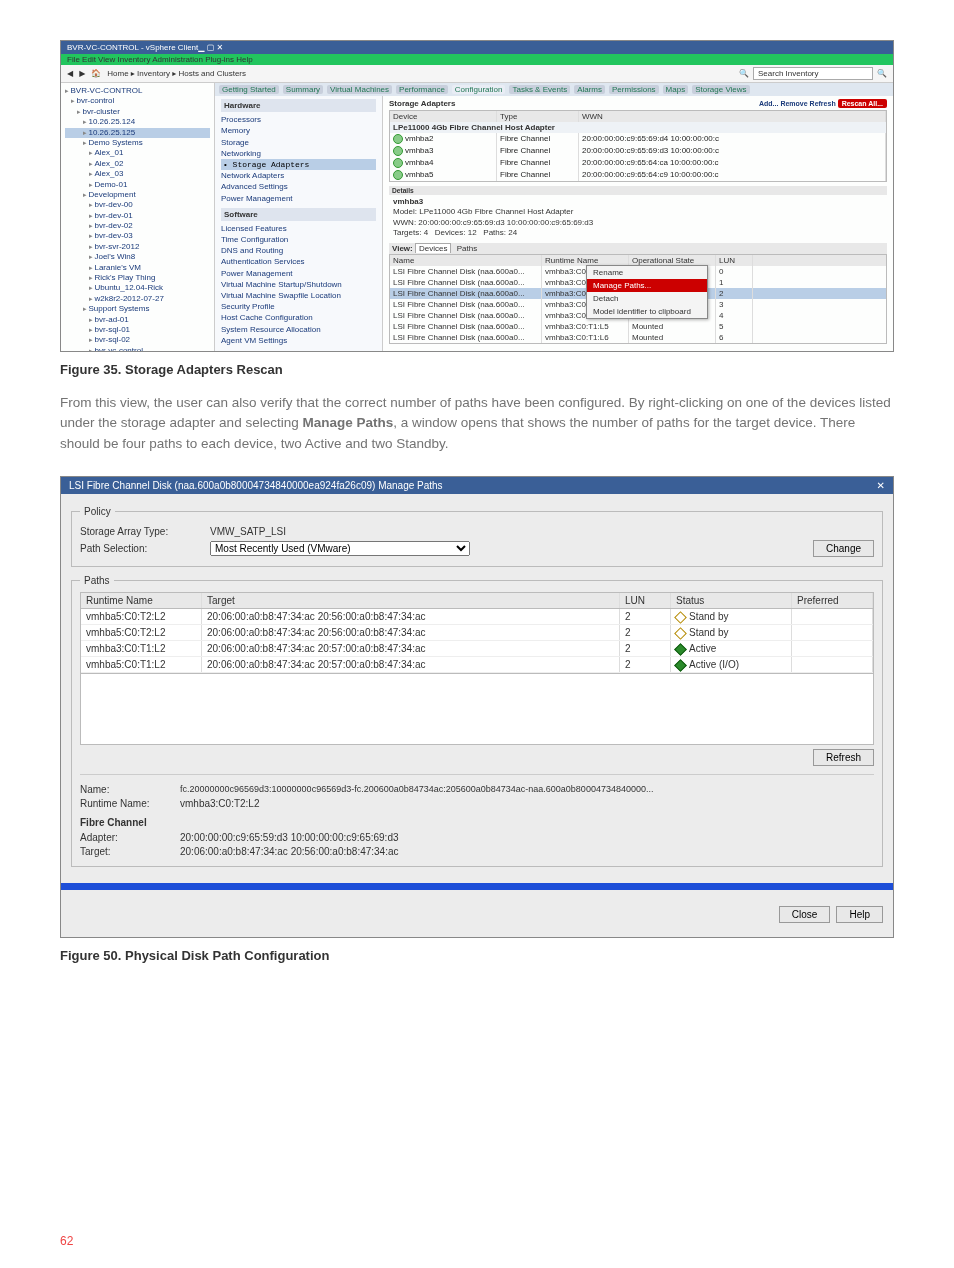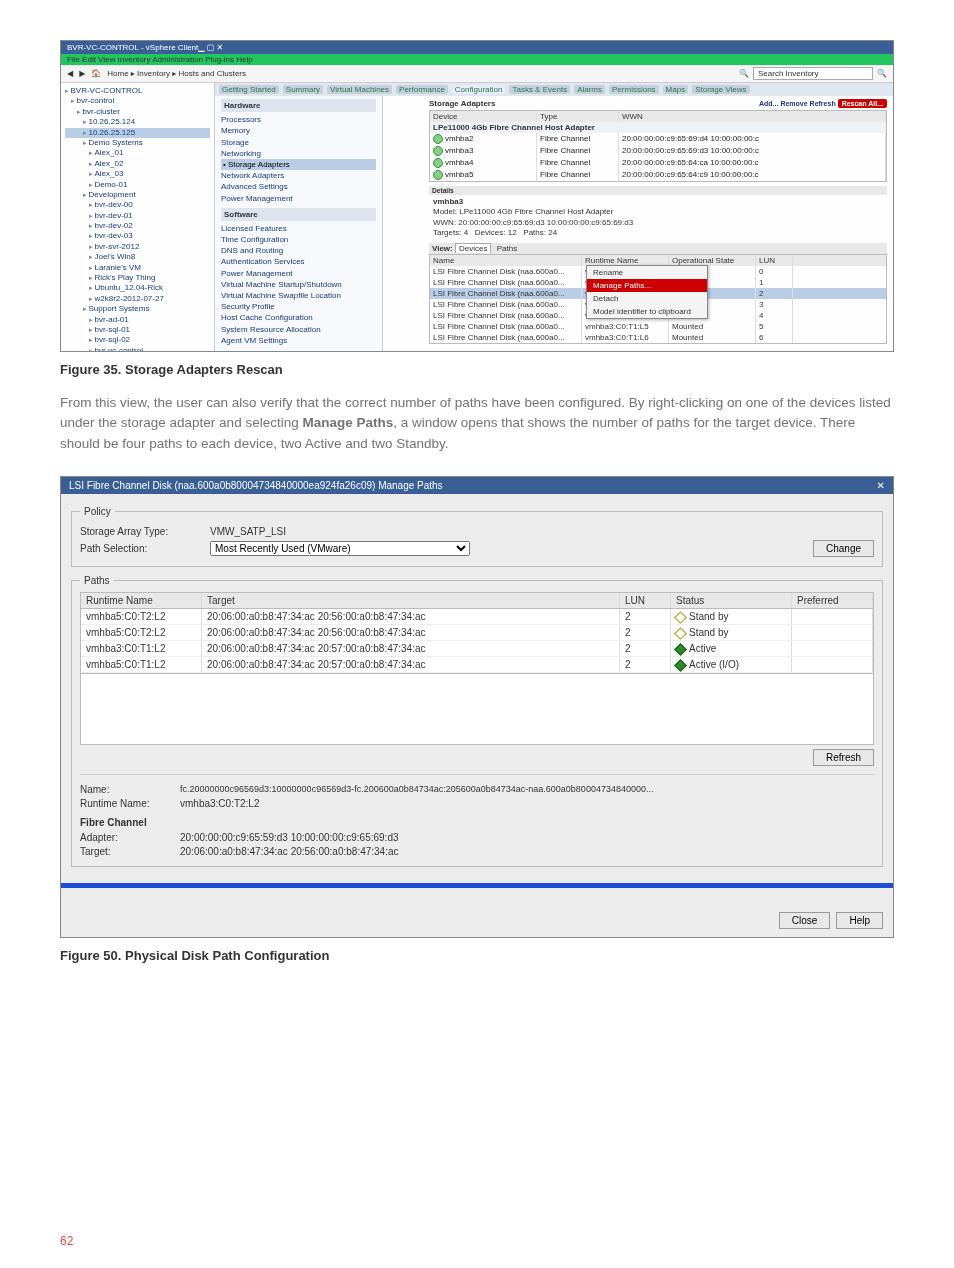--- a/index.html
+++ b/index.html
@@ -49,24 +49,24 @@
   .ss1 .toolbar .search { border:1px solid #aaa; padding:1px 4px; background:#fff; width:110px; }
   .ss1 .main { display:flex; height: calc(100% - 42px);}
   .ss1 .tree { width:145px; border-right:1px solid #ccc; padding:3px 4px; color:#1a3a7a; line-height:1.3; overflow:hidden;}
   .ss1 .tree .node { white-space:nowrap; }
   .ss1 .tree .node::before { content:"▸ "; color:#888; font-size:7px;}
   .ss1 .content { flex:1; display:flex; flex-direction:column; }
   .ss1 .hosthdr { background:#5a7ab0; color:#fff; padding:2px 6px; font-weight:bold; }
   .ss1 .tabs { background:#dfe7f0; padding:2px 4px; color:#275; display:flex; gap:4px; flex-wrap:wrap; }
   .ss1 .tabs span { background:#c8cfdc; padding:0 3px; border-radius:2px;}
   .ss1 .tabs .sel { background:#e9edf5;}
-  .ss1 .panelrow { display:flex; flex:1; overflow:hidden;gap:40px;}
+  .ss1 .panelrow { display:flex; flex:1; overflow:hidden;}
   .ss1 .hwcol { width:155px; background:#f7f9fc; border-right:1px solid #ccc; padding:3px 6px; color:#1a3a7a; line-height:1.4;}
   .ss1 .hwcol h4{margin:0 0 2px 0; font-size:8px; color:#333; background:#dee4ee; padding:1px 3px;}
-  .ss1 .hwcol .sel{background:#b9cee6; color:#000; padding:0 2px;}
+  .ss1 .hwcol .sel{background:#b9cee6; color:#000; padding:0 2px;font-family:Liberation Mono, monospace;}
   .ss1 .adapters { flex:1; padding:3px 6px; display:flex; flex-direction:column;}
   .ss1 .adapters .hdr{font-weight:bold; color:#333; display:flex; justify-content:space-between; align-items:center;}
   .ss1 .adapters .links{font-size:7px; color:#1a3a7a;}
   .ss1 .adapters .links .hl{background:#cc0000; color:#fff; padding:1px 4px; border-radius:2px;}
   .ss1 .atable{border:1px solid #bbb; margin-top:2px;}
   .ss1 .atable .th{display:flex; background:#e8e8e8; font-weight:normal; color:#333;}
   .ss1 .atable .th > div, .ss1 .atable .tr > div{padding:1px 3px; border-right:1px solid #ddd; overflow:hidden; white-space:nowrap;}
   .ss1 .atable .tr{display:flex; color:#222;}
   .ss1 .atable .c1{flex:0 0 100px;} .ss1 .atable .c2{flex:0 0 75px;} .ss1 .atable .c3{flex:1;}
   .ss1 .atable .grp{background:#eef2f6; color:#333; padding:1px 3px; font-weight:bold;}
@@ -103,21 +103,21 @@
   .ss2 .ptab .tr{display:flex; border-bottom:1px solid #eee;}
   .ss2 .c-rn{flex:0 0 110px;} .ss2 .c-tg{flex:1;} .ss2 .c-ln{flex:0 0 40px;} .ss2 .c-st{flex:0 0 110px;} .ss2 .c-pf{flex:0 0 70px;}
   .ss2 .pad{height:70px; background:#fff; border:1px solid #bbb; border-top:none;}
   .ss2 .diam{display:inline-block; width:7px; height:7px; transform:rotate(45deg); margin-right:4px; vertical-align:middle;}
   .ss2 .d-standby{background:#fff; border:1px solid #b58a00;}
   .ss2 .d-active{background:#2a8a2a; border:1px solid #105a10;}
   .ss2 .refresh-row{display:flex; justify-content:flex-end; margin:4px 0 8px 0;}
   .ss2 .detail{border-top:1px solid #ccc; padding-top:6px; margin-top:4px;}
   .ss2 .detail .row .lab{width:90px;}
   .ss2 .fibre-h{font-weight:bold; margin:8px 0 4px 0;}
-  .ss2 .footer{display:flex; justify-content:flex-end; gap:6px; padding:24px 10px; border-top:5px solid #1d4ed8; background:#ececec;}
+  .ss2 .footer{display:flex; justify-content:flex-end; gap:6px; padding:16px 10px; border-top:7px solid #1d4ed8; background:#ececec;}
 </style>
 </head>
 <body>
 
 <div class="screenshot ss1">
   <div class="titlebar">
     <span>BVR-VC-CONTROL - vSphere Client</span>
     <span>▁ ▢ ✕</span>
   </div>
   <div class="menubar">File  Edit  View  Inventory  Administration  Plug-ins  Help</div>

